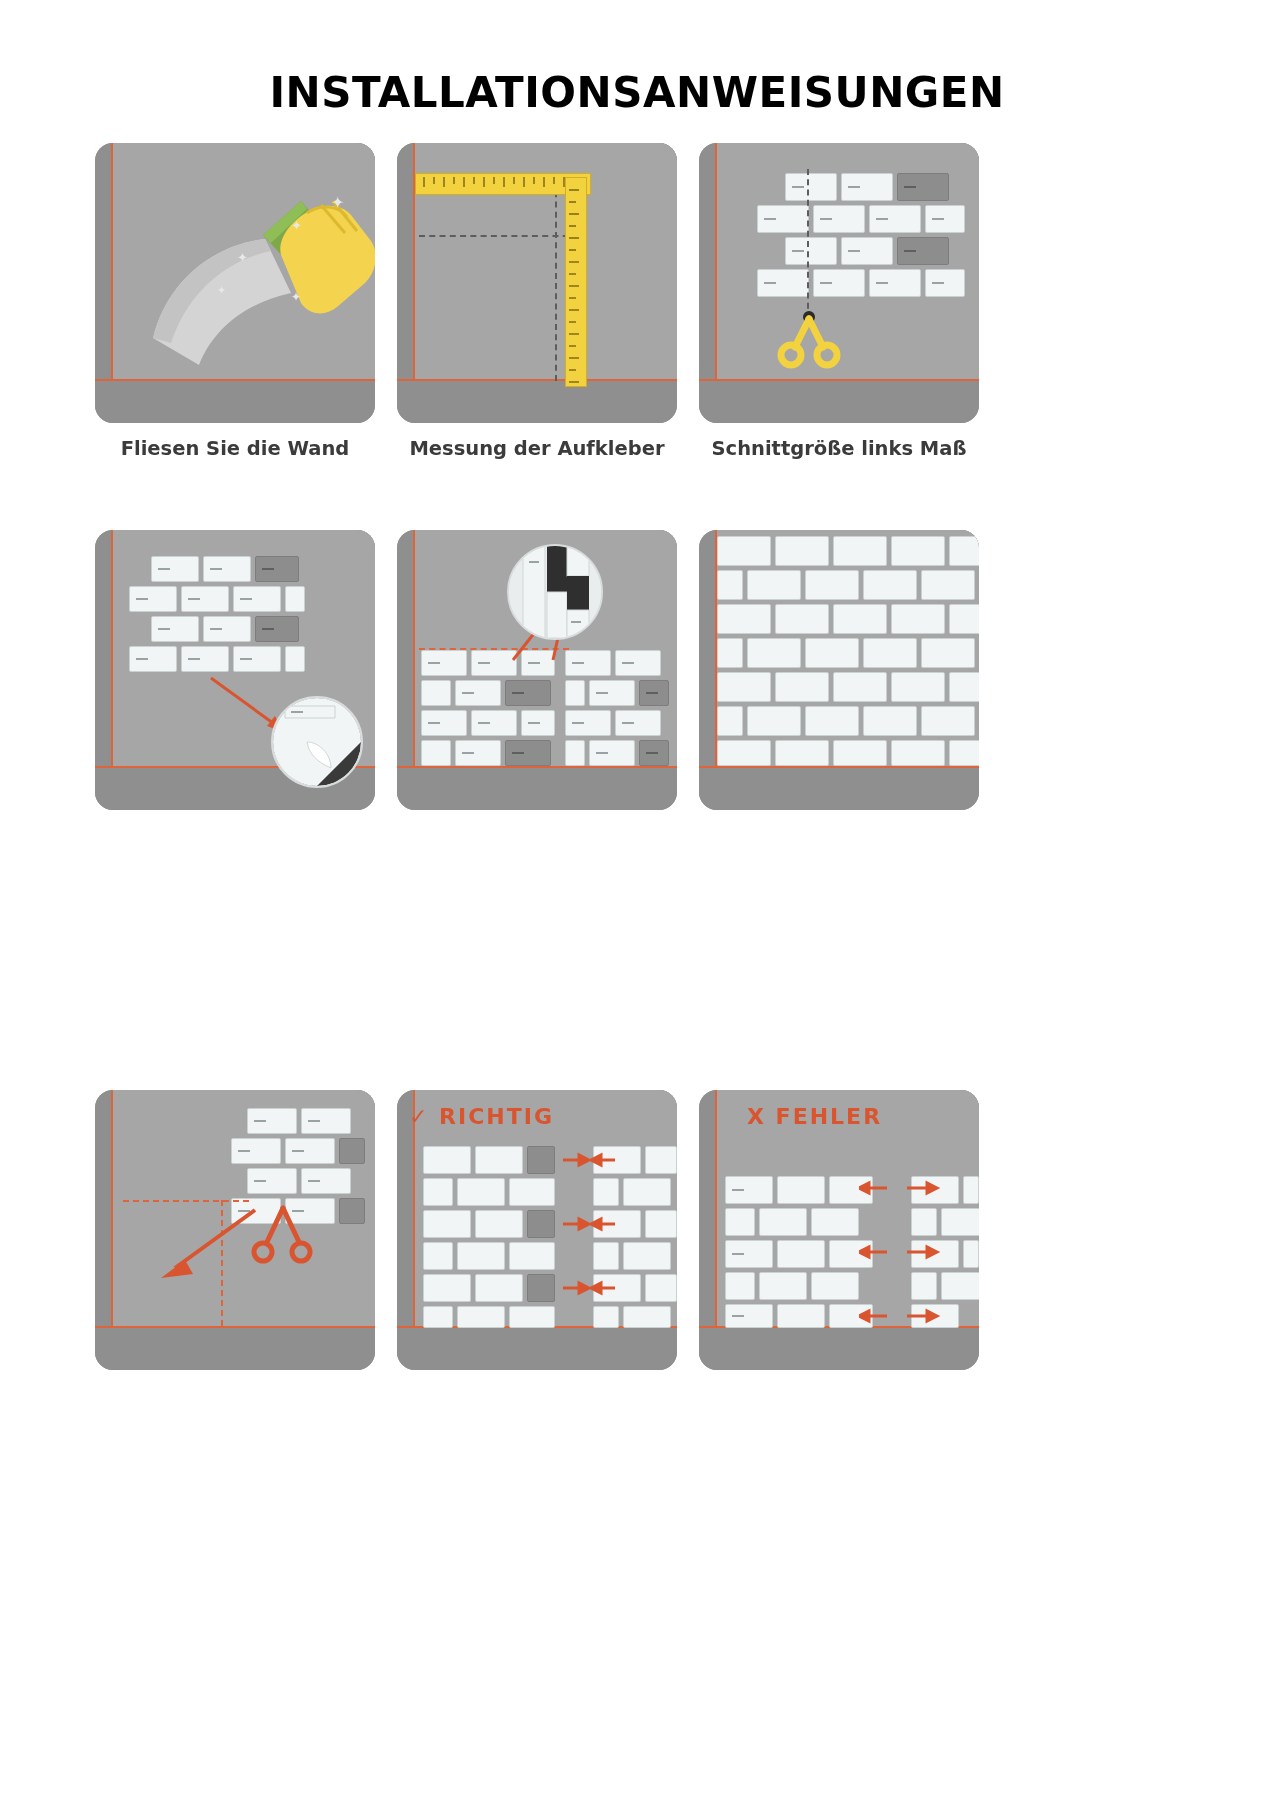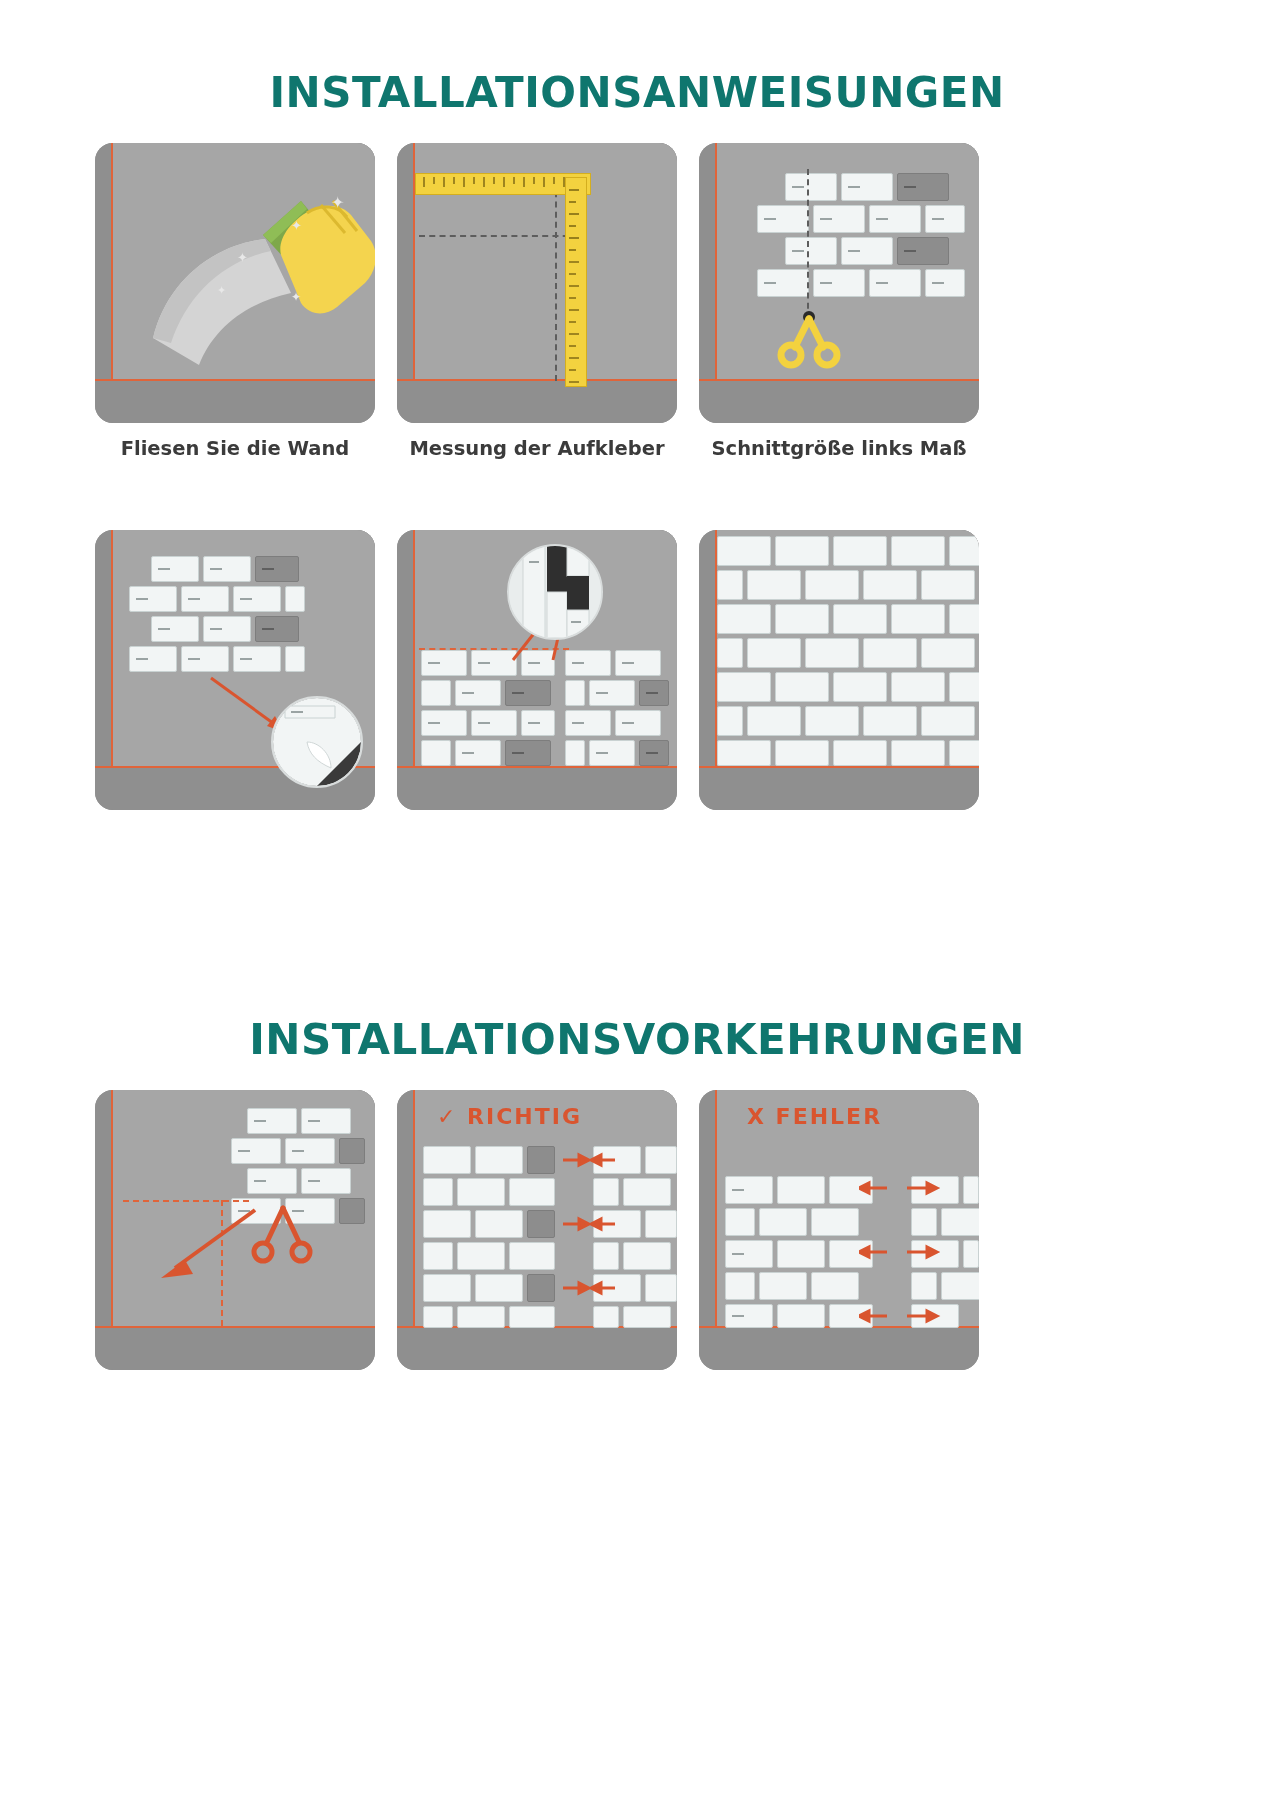--- a/index.html
+++ b/index.html
@@ -20,21 +20,21 @@
     width: 1274px;
     height: 1800px;
     position: relative;
   }
 
   h1.section-title {
     text-align: center;
     font-size: 42px;
     font-weight: 700;
     letter-spacing: 0.5px;
-    color: #0f766e;
+    color: #000000;
     margin: 0;
   }
 
   #title-install { position: absolute; top: 68px; left: 0; width: 1274px; }
   #title-precaution { position: absolute; top: 1015px; left: 0; width: 1274px; }
 
   .grid {
     position: absolute;
     left: 95px;
     width: 1084px;
@@ -192,21 +192,21 @@
   }
 
   .label-ok, .label-bad {
     position: absolute;
     top: 14px;
     font-size: 22px;
     font-weight: 700;
     letter-spacing: 2px;
     color: #d9552f;
   }
-  .label-ok { left: 40px; }
+  .label-ok { left: 12px; }
   .label-bad { left: 48px; }
 
   .footer-note {
     position: absolute;
     top: 1482px;
     left: 60px;
     width: 1154px;
     text-align: center;
     font-size: 27px;
     font-weight: 700;
@@ -599,21 +599,20 @@
           <div class="tile" style="left:18px; top:210px; width:54px; height:26px;"></div>
           <div class="tile" style="left:76px; top:210px; width:54px; height:26px;"></div>
           <div class="tile" style="left:134px; top:210px; width:54px; height:26px;"></div>
           <div class="tile" style="left:192px; top:210px; width:54px; height:26px;"></div>
           <div class="tile" style="left:250px; top:210px; width:40px; height:26px;"></div>
         </div>
       </div>
     </div>
   </div>
 
-  <h1 class="section-title" id="title-precaution">INSTALLATIONSVORKEHRUNGEN</h1>
 
   <div class="grid" id="row3">
 
     <div class="cell">
       <div class="panel">
         <div class="wall"></div>
         <div class="wall-face"></div>
         <div class="corner-line"></div>
         <div class="floor-line"></div>
         <div class="corner-diag"></div>

